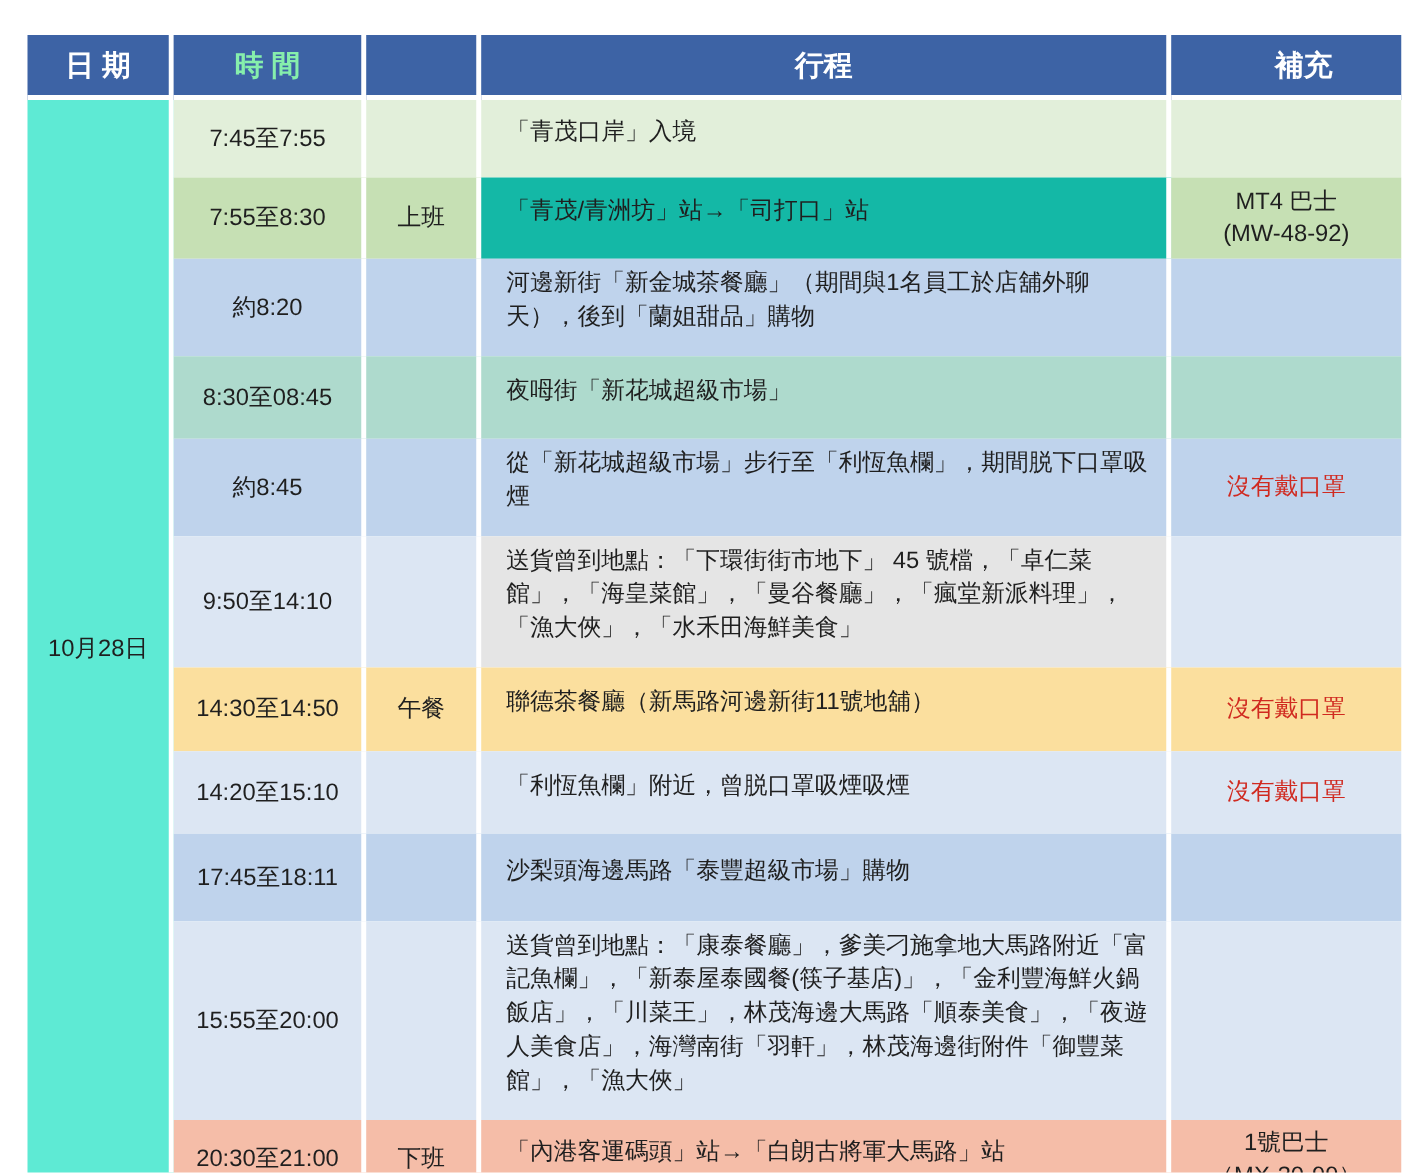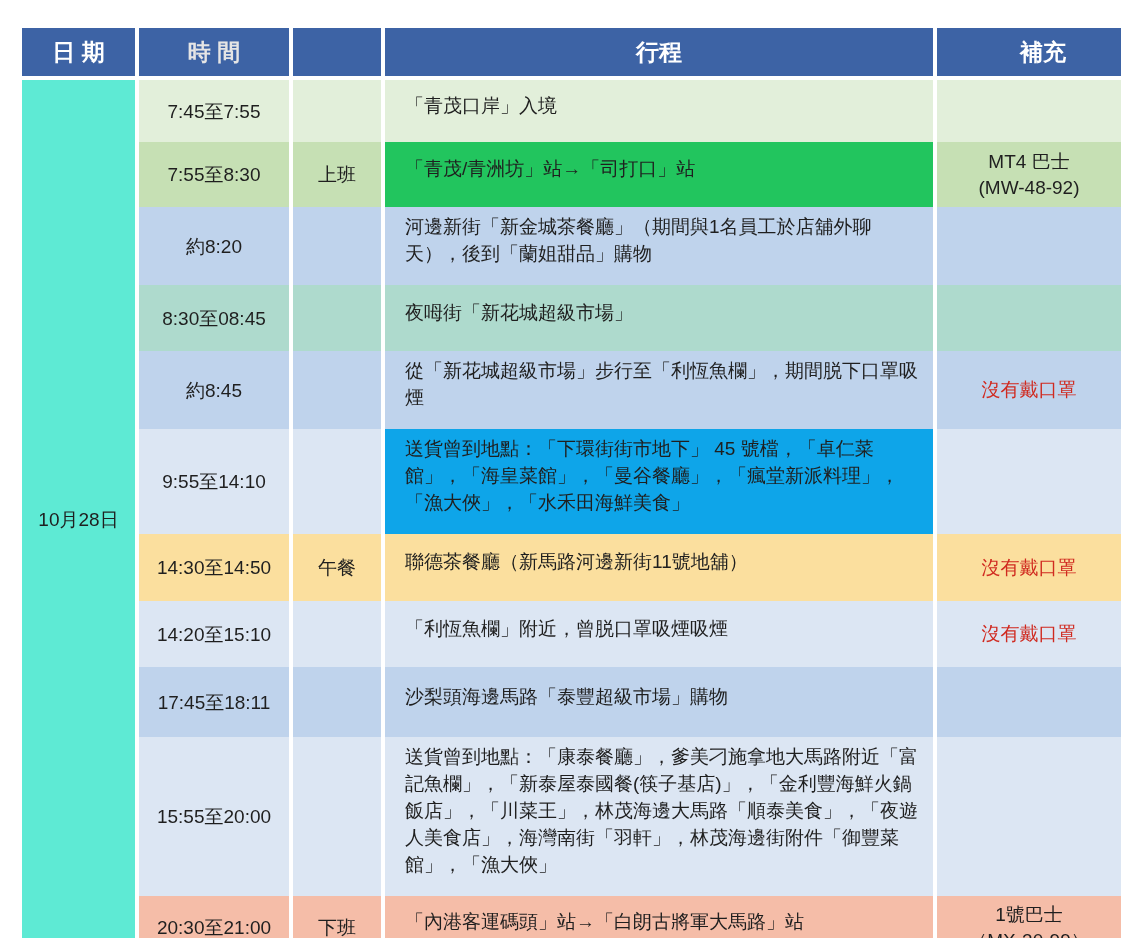--- a/index.html
+++ b/index.html
@@ -64,38 +64,38 @@
     <colgroup>
       <col style="width:117px">
       <col style="width:154px">
       <col style="width:92px">
       <col style="width:552px">
       <col style="width:184px">
     </colgroup>
     <thead>
       <tr>
         <th style="background: rgb(61, 99, 165); color: rgb(255, 255, 255);">日 期</th>
-        <th style="background: rgb(61, 99, 165); color: #e5e5e5;">時 間</th>
+        <th style="background: rgb(61, 99, 165); color: #86efac;">時 間</th>
         <th style="background: rgb(61, 99, 165); color: rgb(255, 255, 255);"></th>
         <th style="background: rgb(61, 99, 165); color: rgb(255, 255, 255);">行程</th>
         <th style="background: rgb(61, 99, 165); color: rgb(255, 255, 255); padding-left: 28px;">補充</th>
       </tr>
     </thead>
     <tbody>
         <tr style="height: 62px;">
           <td rowspan="11" class="date-cell" style="background: #5eead4;">10月28日</td>
           <td class="time-cell" style="background: rgb(226, 239, 218);">7:45至7:55</td>
           <td class="type-cell" style="background: rgb(226, 239, 218);"></td>
           <td class="itinerary-cell" style="background: rgb(226, 239, 218);">「青茂口岸」入境</td>
           <td class="note-cell" style="background: rgb(226, 239, 218);"></td>
         </tr>
         <tr style="height: 65px;">
           <td class="time-cell" style="background: rgb(198, 224, 180);">7:55至8:30</td>
           <td class="type-cell" style="background: rgb(198, 224, 180);">上班</td>
-          <td class="itinerary-cell" style="background: #22c55e;">「青茂/青洲坊」站→「司打口」站</td>
+          <td class="itinerary-cell" style="background: #14b8a6;">「青茂/青洲坊」站→「司打口」站</td>
           <td class="note-cell" style="background: rgb(198, 224, 180);">MT4 巴士
 (MW-48-92)</td>
         </tr>
         <tr style="height: 67px;">
           <td class="time-cell" style="background: rgb(191, 211, 236);">約8:20</td>
           <td class="type-cell" style="background: rgb(191, 211, 236);"></td>
           <td class="itinerary-cell" style="background: rgb(191, 211, 236);">河邊新街「新金城茶餐廳」（期間與1名員工於店舖外聊天），後到「蘭姐甜品」購物</td>
           <td class="note-cell" style="background: rgb(191, 211, 236);"></td>
         </tr>
         <tr style="height: 66px;">
@@ -104,23 +104,23 @@
           <td class="itinerary-cell" style="background: rgb(174, 218, 205);">夜呣街「新花城超級市場」</td>
           <td class="note-cell" style="background: rgb(174, 218, 205);"></td>
         </tr>
         <tr style="height: 67px;">
           <td class="time-cell" style="background: rgb(191, 211, 236);">約8:45</td>
           <td class="type-cell" style="background: rgb(191, 211, 236);"></td>
           <td class="itinerary-cell" style="background: rgb(191, 211, 236); margin-top: 28px;">從「新花城超級市場」步行至「利恆魚欄」，期間脱下口罩吸煙</td>
           <td class="note-cell note-red" style="background: rgb(191, 211, 236);">沒有戴口罩</td>
         </tr>
         <tr style="height: 86px;">
-          <td class="time-cell" style="background: rgb(220, 230, 243);">9:55至14:10</td>
+          <td class="time-cell" style="background: rgb(220, 230, 243);">9:50至14:10</td>
           <td class="type-cell" style="background: rgb(220, 230, 243);"></td>
-          <td class="itinerary-cell" style="background: #0ea5e9;">送貨曾到地點：「下環街街市地下」 45 號檔，「卓仁菜館」，「海皇菜館」，「曼谷餐廳」，「瘋堂新派料理」，「漁大俠」，「水禾田海鮮美食」</td>
+          <td class="itinerary-cell" style="background: #e5e5e5;">送貨曾到地點：「下環街街市地下」 45 號檔，「卓仁菜館」，「海皇菜館」，「曼谷餐廳」，「瘋堂新派料理」，「漁大俠」，「水禾田海鮮美食」</td>
           <td class="note-cell" style="background: rgb(220, 230, 243);"></td>
         </tr>
         <tr style="height: 67px;">
           <td class="time-cell" style="background: rgb(251, 223, 158);">14:30至14:50</td>
           <td class="type-cell" style="background: rgb(251, 223, 158);">午餐</td>
           <td class="itinerary-cell" style="background: rgb(251, 223, 158);">聯德茶餐廳（新馬路河邊新街11號地舖）</td>
           <td class="note-cell note-red" style="background: rgb(251, 223, 158);">沒有戴口罩</td>
         </tr>
         <tr style="height: 66px;">
           <td class="time-cell" style="background: rgb(220, 230, 243);">14:20至15:10</td>

